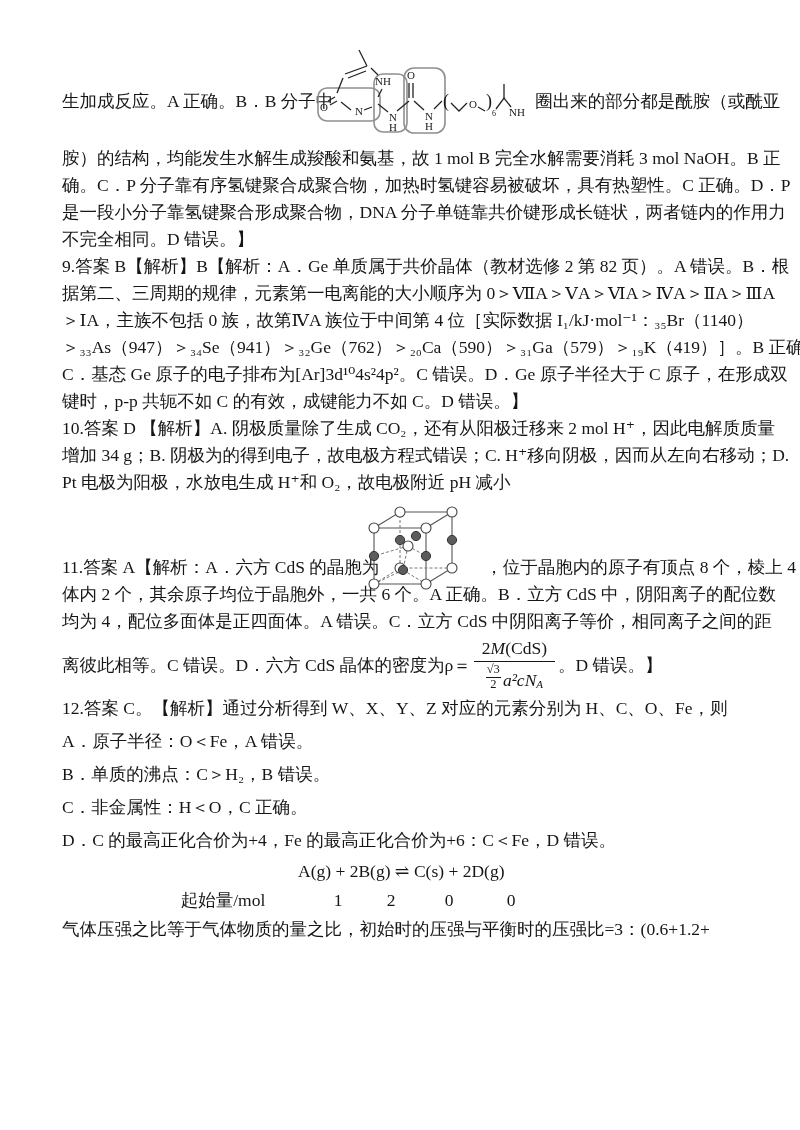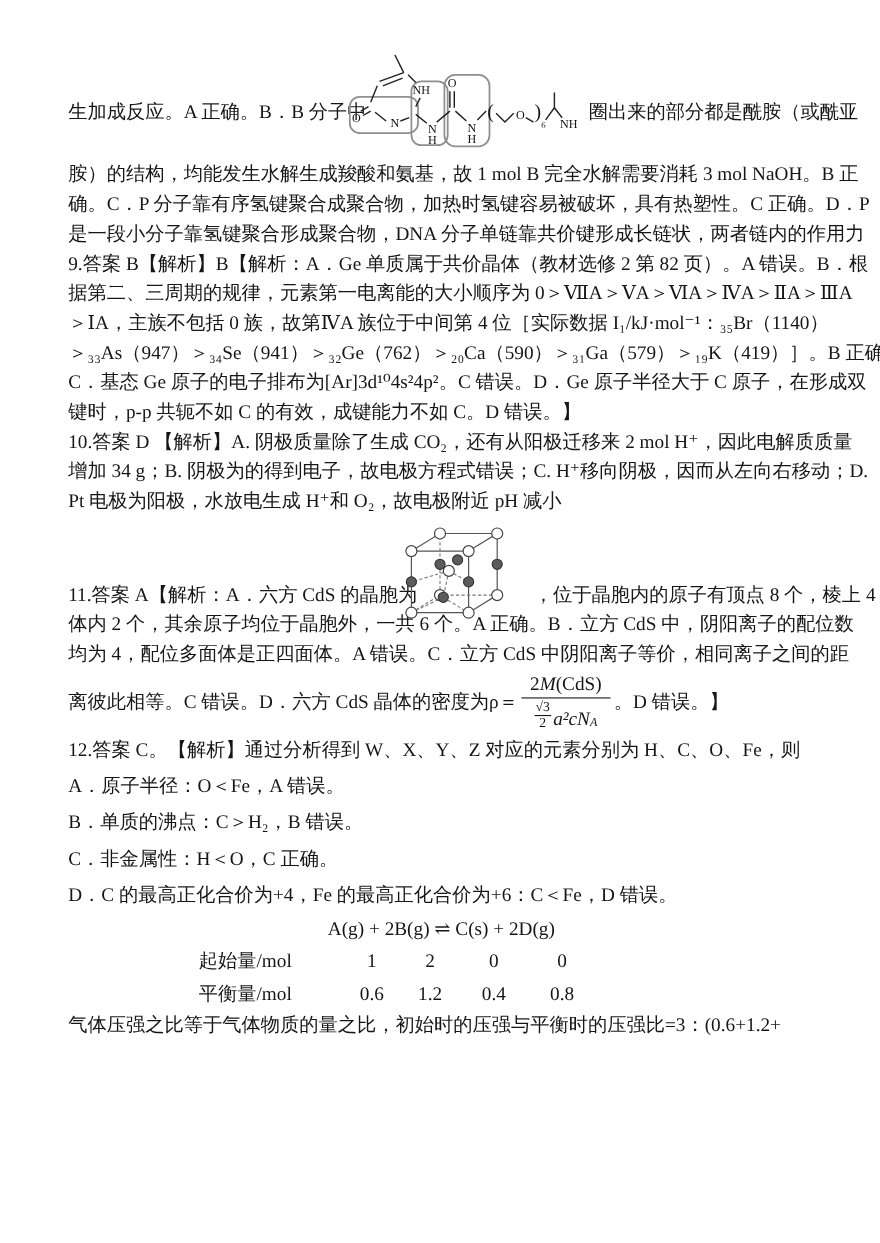--- a/index.html
+++ b/index.html
@@ -95,20 +95,21 @@
             <text x="171" y="66" font-size="18">)</text>
             <text x="177" y="75" font-size="8">6</text>
             <text x="194" y="75">NH₂</text>
           </g>
         </svg>
       </span>
     </div>
     <div class="tline">胺）的结构，均能发生水解生成羧酸和氨基，故 1 mol B 完全水解需要消耗 3 mol NaOH。B 正</div>
     <div class="tline">确。C．P 分子靠有序氢键聚合成聚合物，加热时氢键容易被破坏，具有热塑性。C 正确。D．P</div>
     <div class="tline">是一段小分子靠氢键聚合形成聚合物，DNA 分子单链靠共价键形成长链状，两者链内的作用力</div>
+    <div class="tline">不完全相同。D 错误。】</div>
   </div>
 
   <div>
     <div class="tline">9.答案 B【解析】B【解析：A．Ge 单质属于共价晶体（教材选修 2 第 82 页）。A 错误。B．根</div>
     <div class="tline">据第二、三周期的规律，元素第一电离能的大小顺序为 0＞ⅦA＞ⅤA＞ⅥA＞ⅣA＞ⅡA＞ⅢA</div>
     <div class="tline">＞ⅠA，主族不包括 0 族，故第ⅣA 族位于中间第 4 位［实际数据 I₁/kJ·mol⁻¹：₃₅Br（1140）</div>
     <div class="tline">＞₃₃As（947）＞₃₄Se（941）＞₃₂Ge（762）＞₂₀Ca（590）＞₃₁Ga（579）＞₁₉K（419）］。B 正确。</div>
     <div class="tline">C．基态 Ge 原子的电子排布为[Ar]3d¹⁰4s²4p²。C 错误。D．Ge 原子半径大于 C 原子，在形成双</div>
     <div class="tline">键时，p-p 共轭不如 C 的有效，成键能力不如 C。D 错误。】</div>
   </div>
@@ -188,20 +189,17 @@
     <div class="tline opt">C．非金属性：H＜O，C 正确。</div>
     <div class="tline opt">D．C 的最高正化合价为+4，Fe 的最高正化合价为+6：C＜Fe，D 错误。</div>
   </div>
 
   <div>
     <div>
       <div class="eq-head">A(g) + 2B(g) ⇌ C(s) + 2D(g)</div>
       <div class="t-row">
         <span class="t-label">起始量/mol</span><span class="t-val c1">1</span><span class="t-val c2">2</span><span class="t-val c3">0</span><span class="t-val c4">0</span>
       </div>
-      <div class="t-row">
-        <span class="t-label">平衡量/mol</span><span class="t-val c1">0.6</span><span class="t-val c2">1.2</span><span class="t-val c3">0.4</span><span class="t-val c4">0.8</span>
-      </div>
     </div>
     <div class="tline">气体压强之比等于气体物质的量之比，初始时的压强与平衡时的压强比=3：(0.6+1.2+</div>
   </div>
 
 </div>
 
 </body></html>

